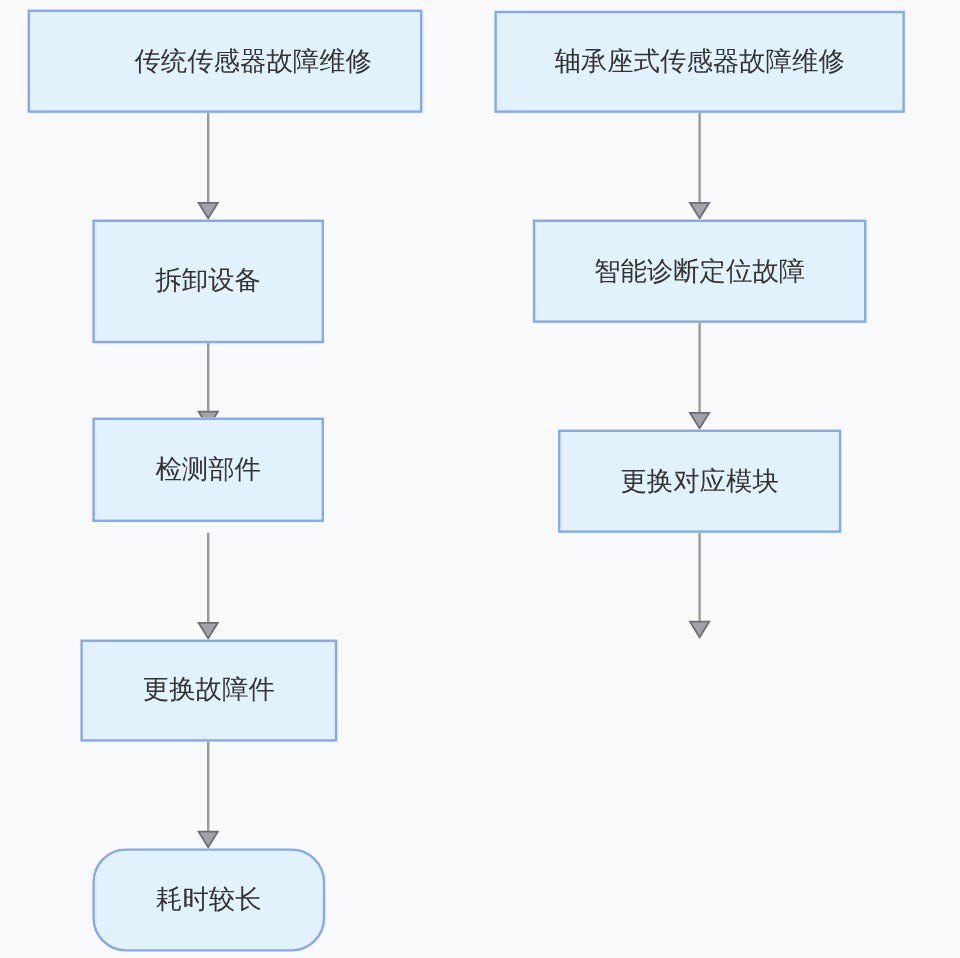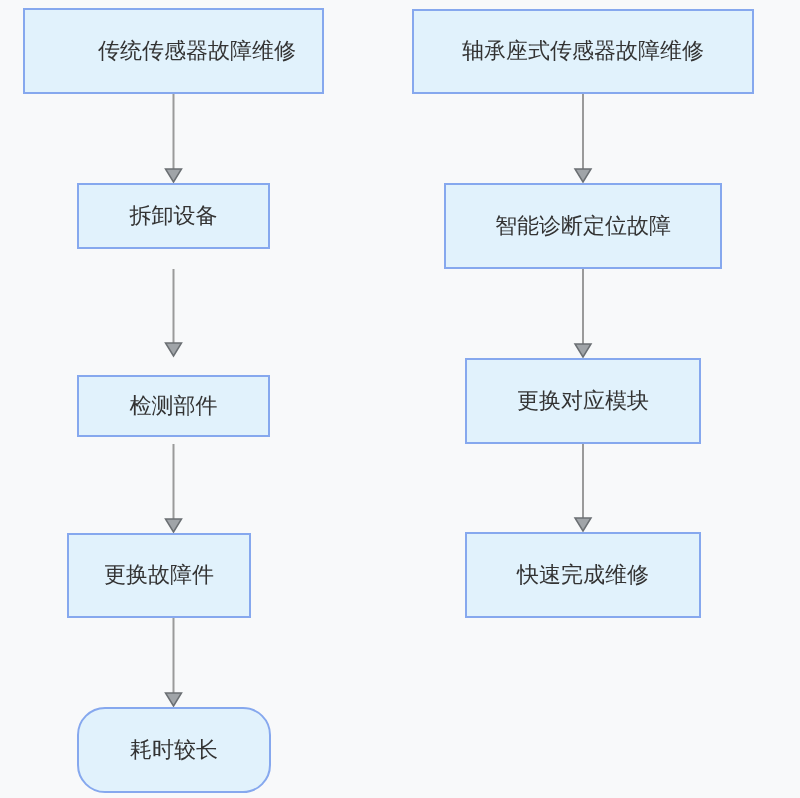--- a/index.html
+++ b/index.html
@@ -35,24 +35,24 @@
     color: #333333;
     font-size: 22px;
     display: flex;
     align-items: center;
     justify-content: center;
     text-align: center;
     line-height: 1.3;
     white-space: nowrap;
   }
   
-  .n-l1 { left: 23px;  top: 8px;   width: 301px; height: 86px; padding-left: 47px; }
-  .n-l2 { left: 77px;  top: 183px; width: 193px; height: 66px; }
-  .n-l3 { left: 77px;  top: 375px; width: 193px; height: 62px; }
-  .n-l4 { left: 67px;  top: 533px; width: 184px; height: 85px; }
+  .n-l1 { left: 23px;  top: 8px;   width: 329px; height: 86px; padding-left: 47px; }
+  .n-l2 { left: 77px;  top: 183px; width: 193px; height: 103px; }
+  .n-l3 { left: 77px;  top: 348px; width: 193px; height: 87px; }
+  .n-l4 { left: 67px;  top: 533px; width: 214px; height: 85px; }
   .n-l5 { left: 77px;  top: 707px; width: 194px; height: 86px; border-radius: 28px; }
   
   .n-r1 { left: 412px; top: 9px;   width: 342px; height: 85px; }
   .n-r2 { left: 444px; top: 183px; width: 278px; height: 86px; }
   .n-r3 { left: 465px; top: 358px; width: 236px; height: 86px; text-align: center; }
   .n-r4 { left: 465px; top: 532px; width: 236px; height: 86px; }
 
   .arrow-line {
     stroke: #9a9a9a;
     stroke-width: 2;
@@ -110,15 +110,14 @@
   <div class="flow-node n-l4">更换故障件</div>
 
   <div class="flow-node n-l5">耗时较长</div>
 
   <div class="flow-node n-r1">轴承座式传感器故障维修</div>
 
   <div class="flow-node n-r2">智能诊断定位故障</div>
 
   <div class="flow-node n-r3">更换对应模块</div>
 
-  <div class="flow-node n-r4">快速完成维修</div>
 
 </div>
 
 </body></html>

